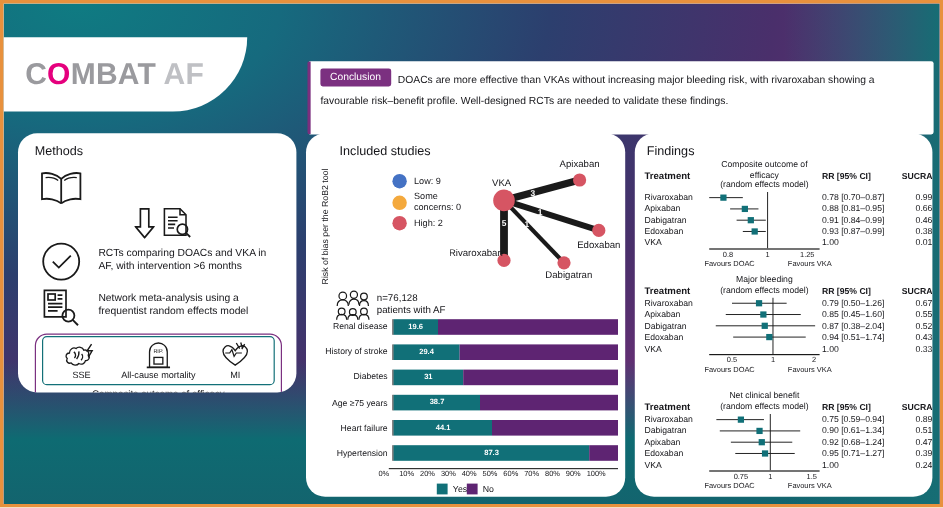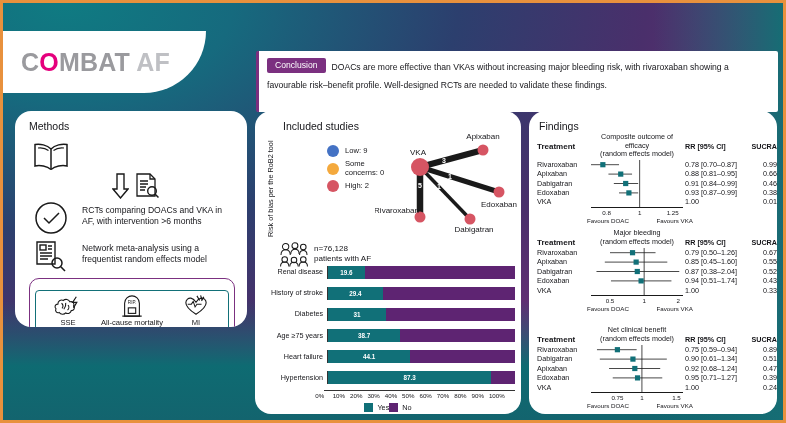--- a/index.html
+++ b/index.html
@@ -65,21 +65,21 @@
   #panel-findings .panel-h{margin-left:10px;}
 
   
   .m-row{display:flex;align-items:flex-start;gap:9px;padding:0 12px 0 14px;margin-bottom:2px;}
   .m-ico{flex:0 0 auto;width:44px;height:36px;display:flex;align-items:center;justify-content:center;}
   .m-txt{font-size:8.6px;line-height:1.32;color:#16161a;padding-top:5px;}
   .m-arrow{display:flex;justify-content:center;align-items:center;gap:5px;margin:-3px 0 1px 10px;}
 
   .comp-box{
     margin:4px 12px 0 14px;border:1.4px solid #7b3080;border-radius:10px;
-    padding:11px 5px 3px;box-sizing:border-box;
+    padding:1px 5px 3px;box-sizing:border-box;
   }
   .comp-inner{border:1.2px solid #127078;border-radius:4px;display:flex;padding:3px 0 2px;}
   .comp-cell{flex:1;display:flex;flex-direction:column;align-items:center;gap:1px;}
   .comp-lbl{font-size:7.6px;line-height:1.12;text-align:center;color:#16161a;}
   .comp-cap{font-size:8.1px;text-align:center;color:#16161a;margin-top:3px;}
   .ncb{font-size:9.6px;text-align:center;color:#16161a;margin-top:5px;}
 
   
   .rob-wrap{position:absolute;left:10px;top:30px;width:120px;height:100px;}
   .rob-vlabel{

